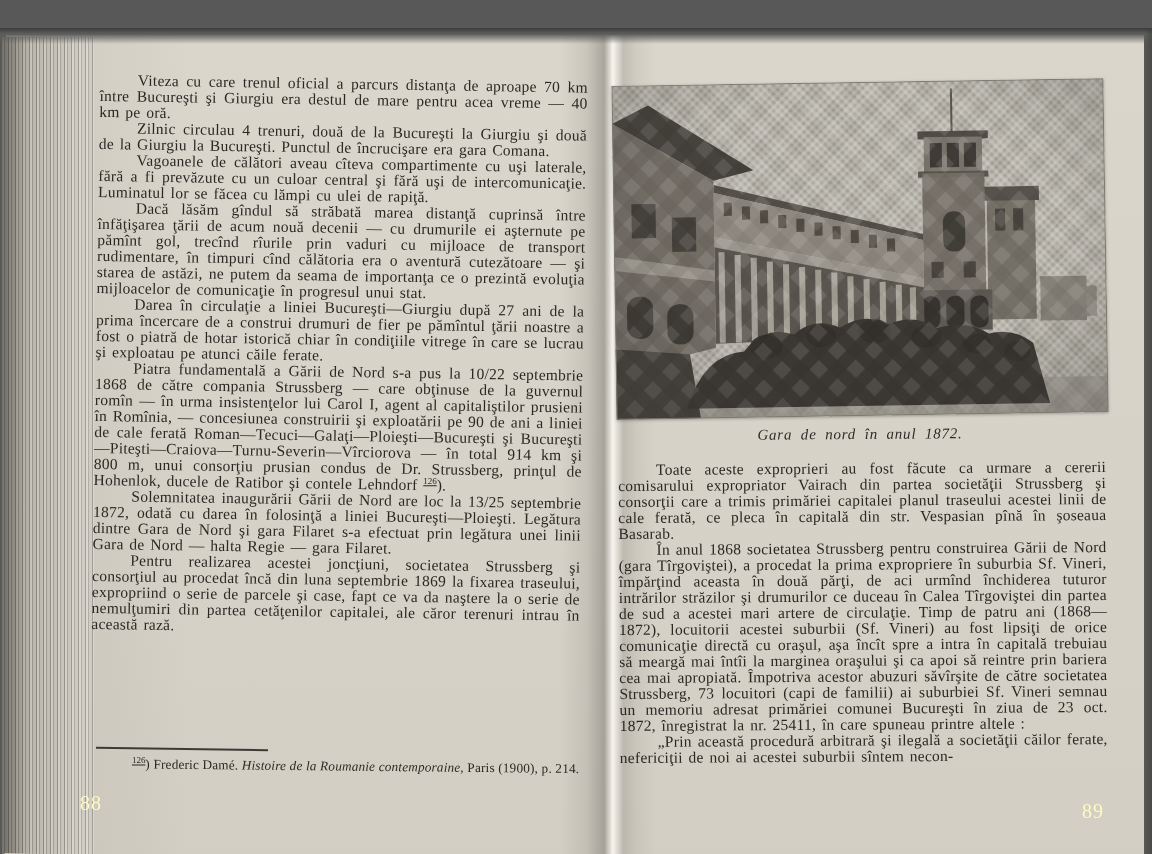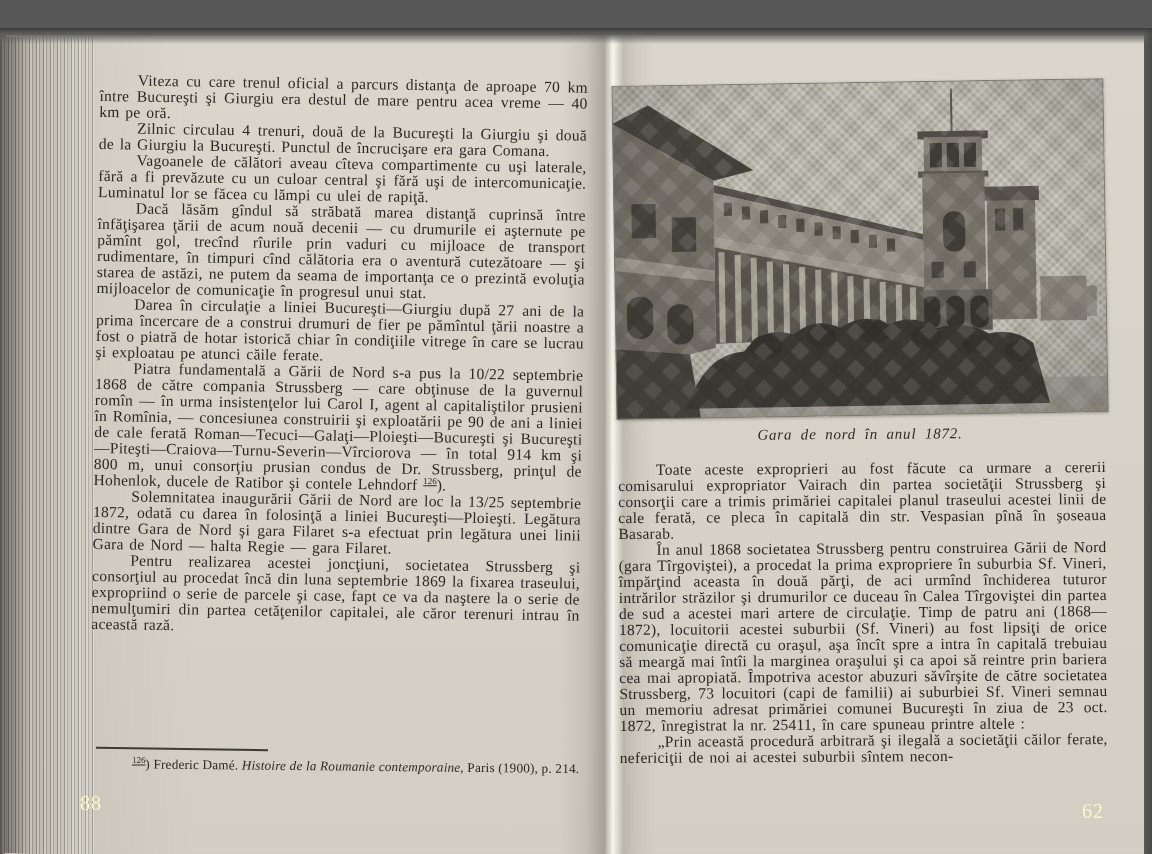--- a/index.html
+++ b/index.html
@@ -182,14 +182,14 @@
       <rect x="0.5" y="0.5" width="489" height="331" fill="none" stroke="#7d7a71" stroke-width="1"></rect>
     </svg>
   </div>
   <div class="caption">Gara de nord în anul 1872.</div>
 
   <div class="content-right body-text">
     <p>Toate aceste exproprieri au fost făcute ca urmare a cererii comisarului expropriator Vairach din partea societăţii Strussberg şi consorţii care a trimis primăriei capitalei planul traseului acestei linii de cale ferată, ce pleca în capitală din str. Vespasian pînă în şoseaua Basarab.</p>
     <p>În anul 1868 societatea Strussberg pentru construirea Gării de Nord (gara Tîrgoviştei), a procedat la prima expropriere în suburbia Sf. Vineri, împărţind aceasta în două părţi, de aci urmînd închiderea tuturor intrărilor străzilor şi drumurilor ce duceau în Calea Tîrgoviştei din partea de sud a acestei mari artere de circulaţie. Timp de patru ani (1868—1872), locuitorii acestei suburbii (Sf. Vineri) au fost lipsiţi de orice comunicaţie directă cu oraşul, aşa încît spre a intra în capitală trebuiau să meargă mai întîi la marginea oraşului şi ca apoi să reintre prin bariera cea mai apropiată. Împotriva acestor abuzuri săvîrşite de către societatea Strussberg, 73 locuitori (capi de familii) ai suburbiei Sf. Vineri semnau un memoriu adresat primăriei comunei Bucureşti în ziua de 23 oct. 1872, înregistrat la nr. 25411, în care spuneau printre altele :</p>
     <p>„Prin această procedură arbitrară şi ilegală a societăţii căilor ferate, nefericiţii de noi ai acestei suburbii sîntem necon-</p>
   </div>
-  <div class="pagenum pagenum-right">62</div>
+  <div class="pagenum pagenum-right">89</div>
 </div>
 
 </body></html>

